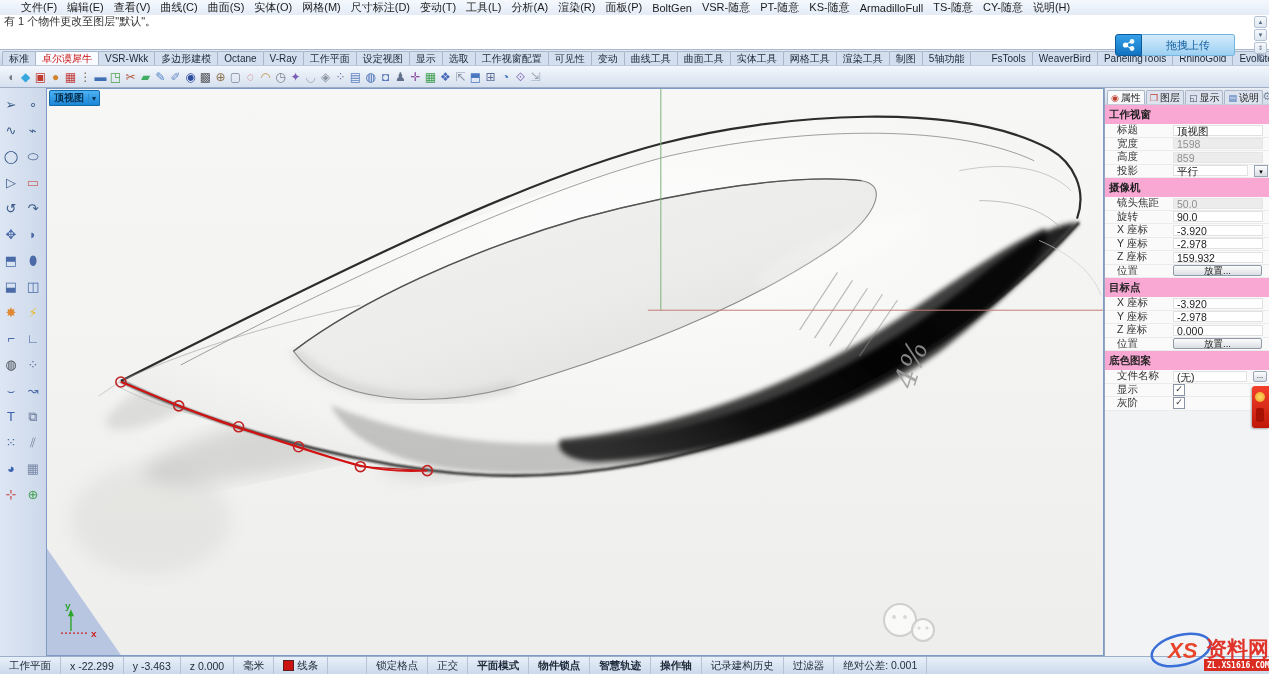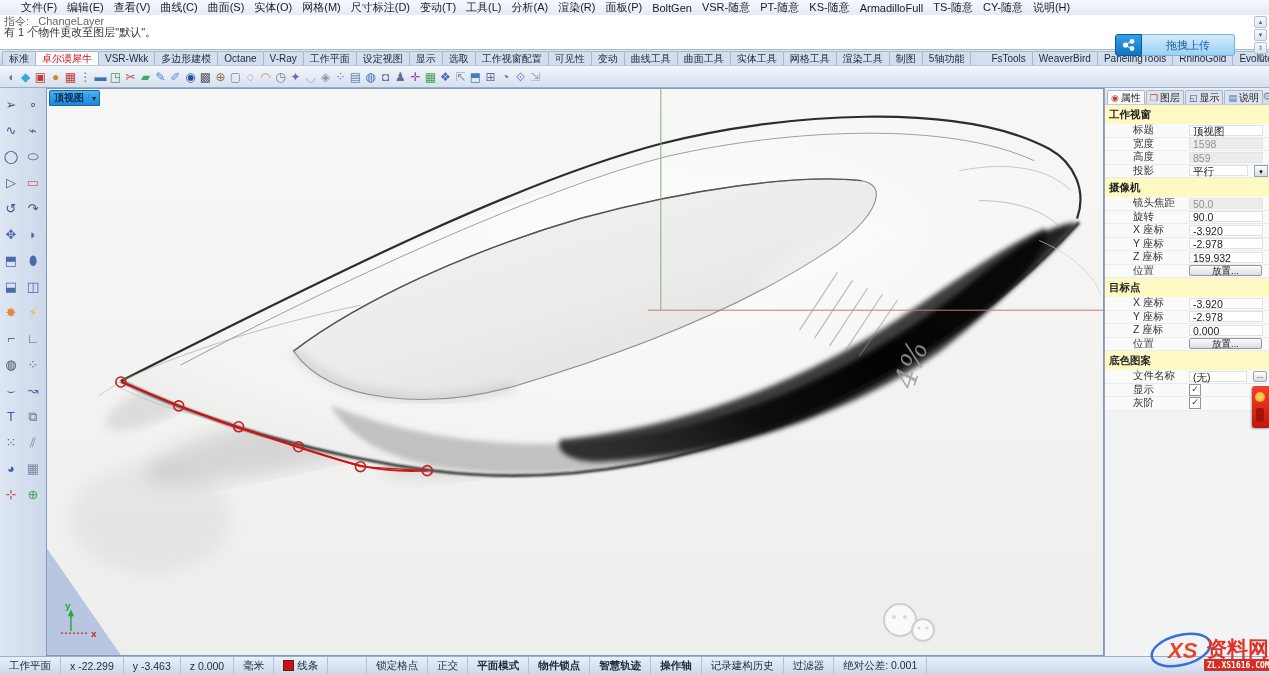--- a/index.html
+++ b/index.html
@@ -53,23 +53,23 @@
   .zlw{left:1148px;top:626px;width:121px;height:48px;z-index:71;pointer-events:none;}
   
   .rightpanel{left:1104px;top:88px;width:165px;height:568px;background:#f2f3f5;border-left:1px solid #95a5bd;
     box-sizing:border-box;overflow:hidden;font-size:10.5px;}
   .ptabs{height:16px;background:linear-gradient(#eaeff6,#d3dce9);display:flex;align-items:flex-end;
     padding-left:2px;font-size:10px;border-bottom:1px solid #c3cedd;}
   .ptab{display:flex;align-items:center;gap:2px;padding:1px 3px 0 3px;height:12px;line-height:12px;
     border:1px solid #abb7c7;border-bottom:none;margin-right:1px;background:#dce3ee;border-radius:2px 2px 0 0;color:#222;}
   .ptab-ic{font-size:9px;}
   .panel-gear{position:absolute;right:-3px;top:2px;font-size:11px;color:#78889e;}
-  .psec{font-weight:bold;color:#222;padding:3px 0 2px 4px;background:#fef9c3;}
+  .psec{font-weight:bold;color:#222;padding:3px 0 2px 4px;background:#f9a8d4;}
   .prow{display:flex;align-items:center;height:12.5px;border-bottom:1px solid #ebebeb;background:#fafafa;}
-  .plabel{width:56px;padding-left:28px;color:#333;white-space:nowrap;flex:none;}
+  .plabel{width:56px;padding-left:12px;color:#333;white-space:nowrap;flex:none;}
   .pval{flex:1;margin-right:6px;background:#fff;border:1px solid #e1e1e1;height:11px;line-height:10px;
     padding-left:3px;color:#222;white-space:nowrap;box-sizing:border-box;}
   .ro .pval{background:#ececec;color:#909090;border-color:#e5e5e5;}
   .pdrop{width:14px;height:12px;border:1px solid #98a4b4;background:linear-gradient(#fdfdfd,#d8dde5);
     font-size:7px;text-align:center;line-height:11px;margin-right:1px;flex:none;box-sizing:border-box;}
   .pbtn{flex:1;margin-right:7px;height:11px;font-size:9.5px;line-height:9px;color:#222;
     border:1px solid #8e9aa8;background:linear-gradient(#fdfdfd,#dadde2);border-radius:2px;padding:0;}
   .pdots{width:14px;height:11px;font-size:8px;line-height:8px;margin-right:2px;flex:none;
     border:1px solid #98a4b4;background:linear-gradient(#fdfdfd,#d8dde5);border-radius:2px;padding:0;}
   .pcheck{width:10px;height:10px;border:1px solid #8a95a3;background:#fff;font-size:9px;line-height:9px;
@@ -123,21 +123,20 @@
         <circle cx="11" cy="4.5" r="2.4" fill="#eaf6ff"></circle>
         <circle cx="11" cy="11.5" r="2.4" fill="#eaf6ff"></circle>
         <line x1="5" y1="7" x2="10" y2="5" stroke="#fff" stroke-width="1"></line>
         <line x1="5" y1="9" x2="10" y2="11" stroke="#fff" stroke-width="1"></line>
       </svg>
   </span>
   <span class="upload-labelbox">拖拽上传</span>
 </div>
 
 <div class="abs cmdarea">
-  <div class="cmdline" style="color:#666">指令: _ChangeLayer</div>
   <div class="cmdline" style="color:#333">有 1 个物件更改至图层"默认"。</div>
 </div>
 <div class="abs cmd-scroll">
   <span class="cmd-btn">▲</span>
   <span class="cmd-btn">▼</span>
   <span class="cmd-btn">⇕</span>
 </div>
 
 <div class="abs tabrow">
 

